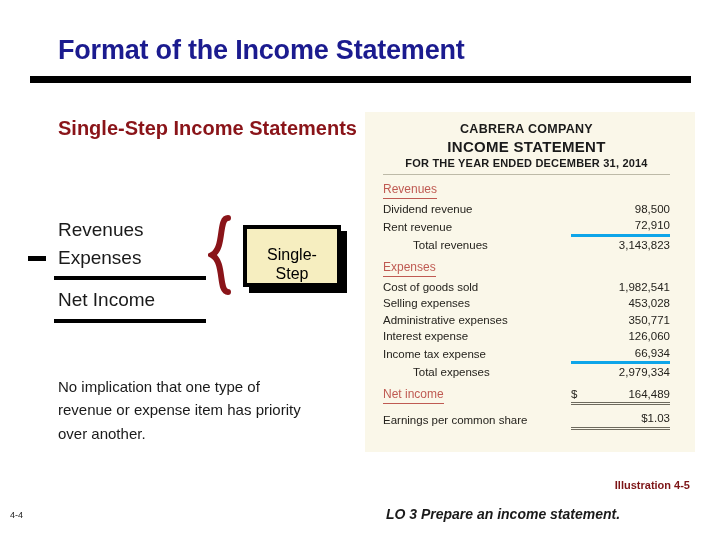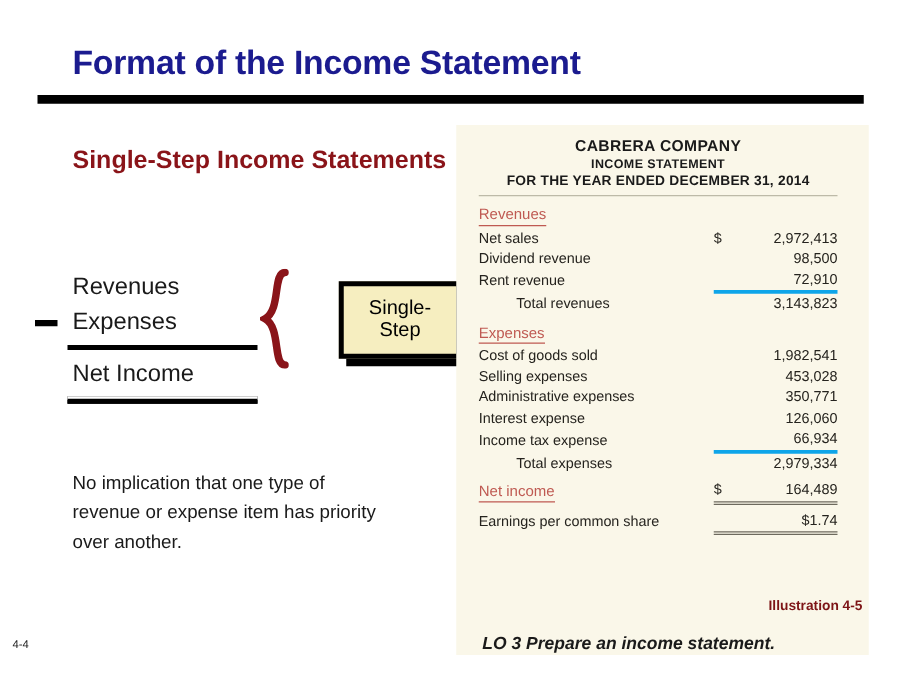--- a/index.html
+++ b/index.html
@@ -112,23 +112,22 @@
     position: absolute;
     left: 243px;
     top: 225px;
     width: 98px;
     height: 62px;
     background: #f6eec0;
     border: 4px solid #000000;
     box-shadow: 6px 6px 0 #000000;
     box-sizing: border-box;
     display: flex;
-    align-items: center;
+    align-items: flex-end;
     justify-content: center;
-    margin-left: 28px;
   }
   #single-step-label {
     font-size: 16px;
     color: #000000;
     text-align: center;
     line-height: 1.15;
     font-weight: normal;
   }
 
   
@@ -140,40 +139,40 @@
     font-size: 15px;
     color: #1a1a1a;
     line-height: 1.55;
   }
   #left-body b { font-weight: normal; }
 
   
   #illustration-panel {
     position: absolute;
     left: 365px;
-    top: 100px;
+    top: 112px;
     width: 330px;
-    height: 424px;
+    height: 340px;
     background: #faf7e9;
     box-sizing: border-box;
     padding: 10px 25px 0 18px;
   }
   #stmt-header {
     text-align: center;
     color: #1a1a1a;
     padding-bottom: 5px;
     border-bottom: 1px solid #bdbaa8;
   }
   #stmt-company {
     font-size: 12.5px;
     font-weight: bold;
     letter-spacing: 0.3px;
   }
   #stmt-name {
-    font-size: 10px;
+    font-size: 15px;
     font-weight: bold;
     letter-spacing: 0.3px;
     margin-top: 2px;
     font-variant: small-caps;
   }
   #stmt-period {
     font-size: 11px;
     font-weight: bold;
     letter-spacing: 0.2px;
     margin-top: 2px;
@@ -280,25 +279,20 @@
   <div id="stmt-header">
     <div id="stmt-company">CABRERA COMPANY</div>
     <div id="stmt-name">INCOME STATEMENT</div>
     <div id="stmt-period">FOR THE YEAR ENDED DECEMBER 31, 2014</div>
   </div>
 
   
   <div class="section-label">Revenues</div>
   <table class="stmt">
     <tbody>
-        <tr>
-      <td class="lbl">Net sales</td>
-      <td class="cur">$</td>
-      <td class="amt">2,972,413</td>
-    </tr>
     <tr>
       <td class="lbl">Dividend revenue</td>
       <td class="cur"></td>
       <td class="amt">98,500</td>
     </tr>
     <tr>
       <td class="lbl">Rent revenue</td>
       <td class="cur"></td>
       <td class="amt">72,910</td>
     </tr>
@@ -357,21 +351,21 @@
       <td class="lbl" style="padding-left:0"><span class="section-label" style="margin:0">Net income</span></td>
       <td class="cur">$</td>
       <td class="amt">164,489</td>
     </tr>
     <tr class="spacer">
           <td colspan="3"></td>
         </tr>
     <tr class="dbl">
       <td class="lbl" style="padding-left:0">Earnings per common share</td>
       <td class="cur"></td>
-      <td class="amt">$1.74</td>
+      <td class="amt">$1.03</td>
     </tr>
   </tbody>
     </table>
 
 </div>
 
 <div id="illustration-caption">Illustration 4-5</div>
 
 <div id="footer-slide-number">4-4</div>
 <div id="footer-lo">LO 3  Prepare an income statement.</div>

